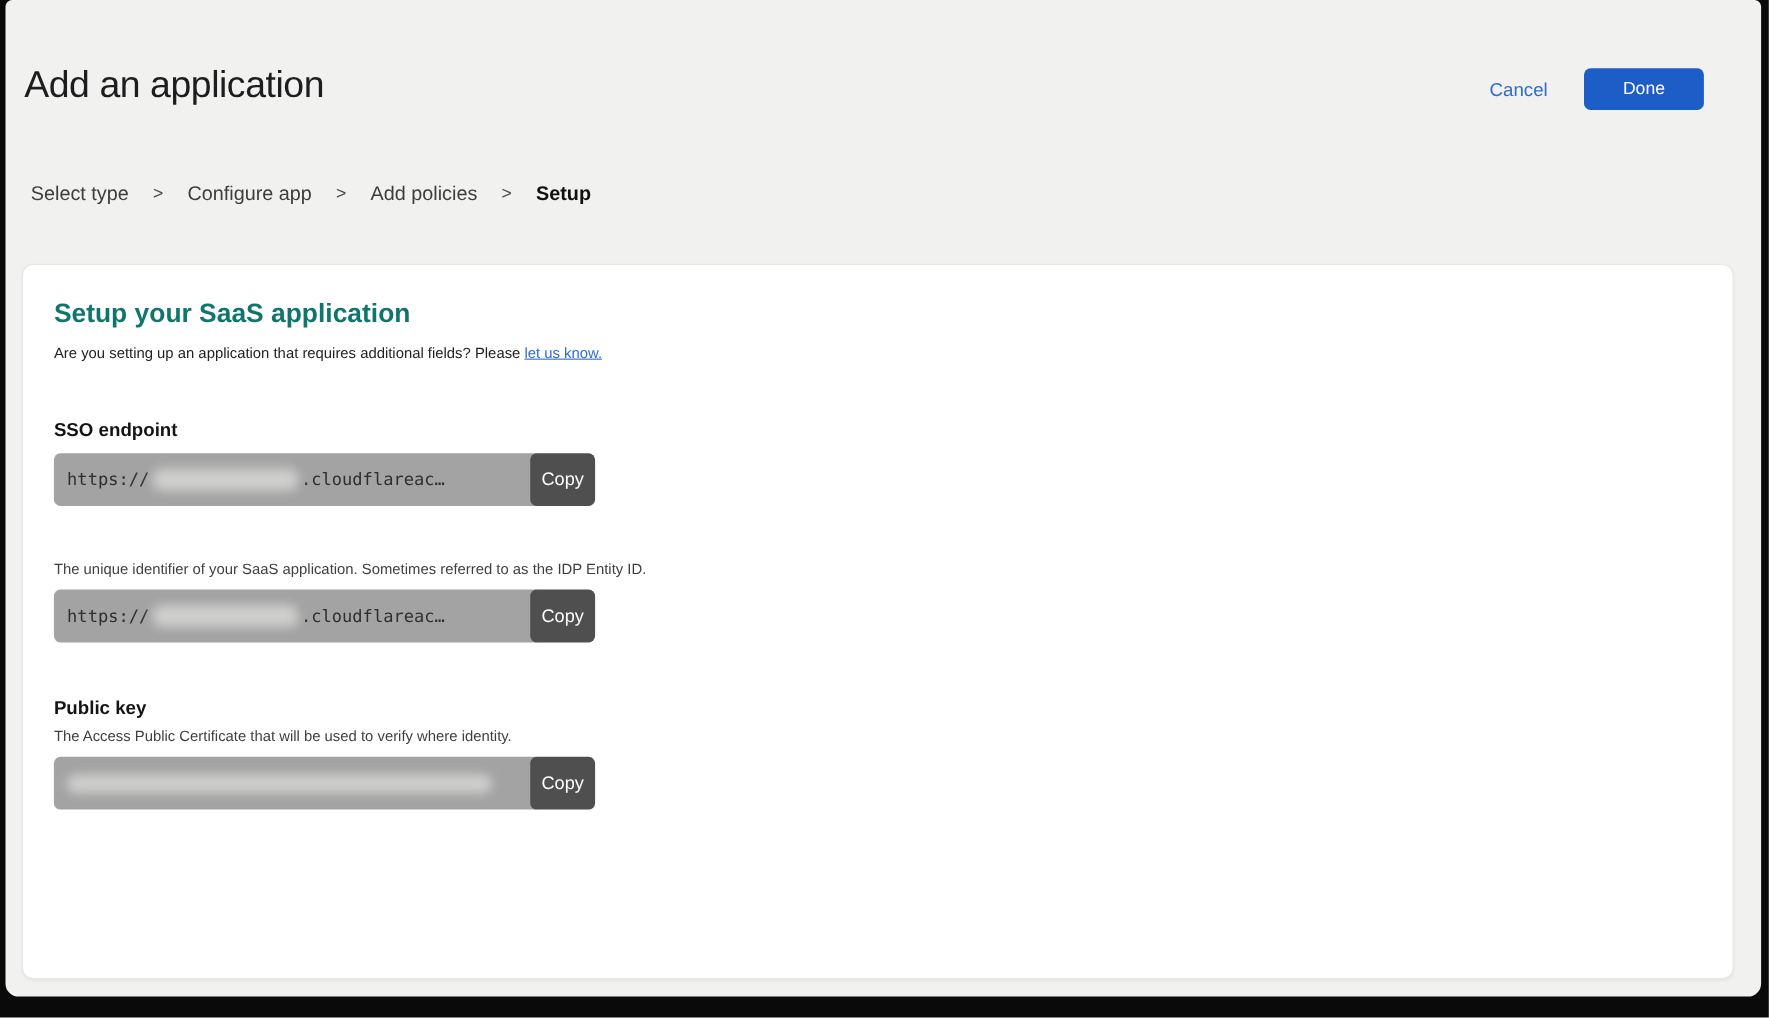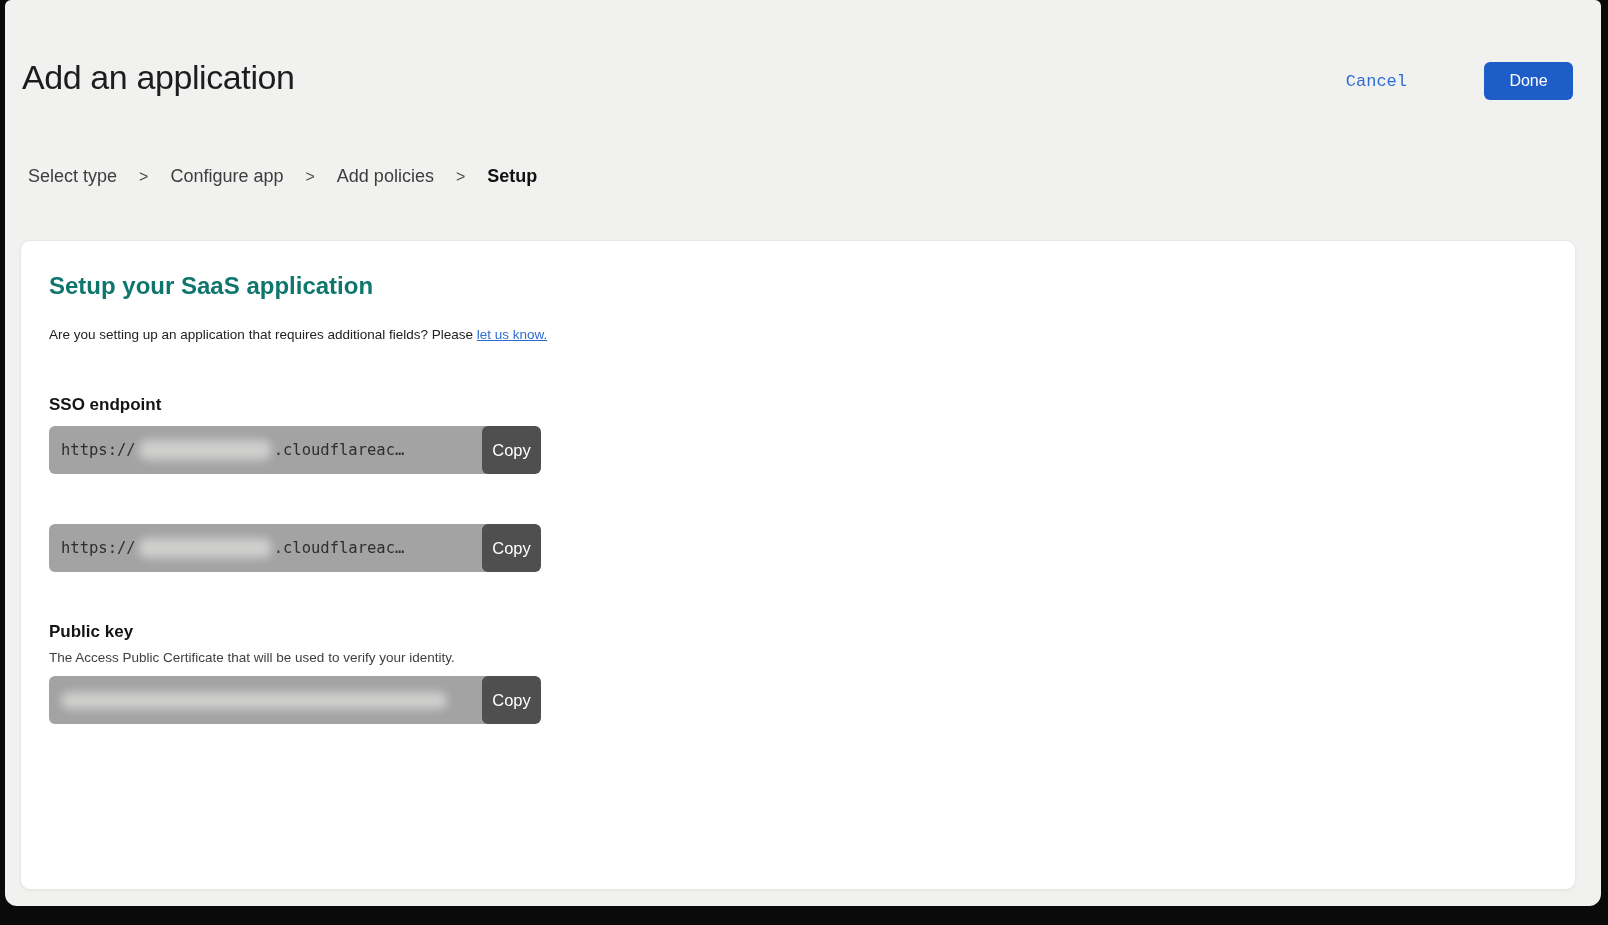--- a/index.html
+++ b/index.html
@@ -27,26 +27,26 @@
     letter-spacing: -0.4px;
     color: #1d1d1f;
   }
   .cancel-link {
     position: absolute;
     top: 72px; right: 194px;
     font-size: 17px;
     color: #2e6bd4;
     cursor: pointer;
     background: none; border: none;
-    font-family: Liberation Mono, monospace;
+    font-family: Liberation Sans, sans-serif;
   }
   .done-btn {
     position: absolute;
-    top: 62px; right: 28px;
-    width: 89px; height: 38px;
+    top: 62px; right: 52px;
+    width: 109px; height: 38px;
     background: #1d5dc7;
     color: #ffffff;
     font-size: 16px;
     font-family: inherit;
     border: none;
     border-radius: 6px;
     cursor: pointer;
   }
   
   .breadcrumb {
@@ -77,21 +77,21 @@
     font-weight: 700;
     color: #0f766e;
   }
   .card-intro {
     margin-top: 17px;
     font-size: 17.5px;
     color: #1d1d1d;
     letter-spacing: -0.1px;
   }
   .card-note {
-    margin-top: 27px;
+    margin-top: 13px;
     font-size: 13.5px;
     color: #222;
   }
   .card-note a {
     color: #2e6bd4;
     text-decoration: underline;
     cursor: pointer;
   }
   
   .field { margin-top: 50px; }
@@ -178,33 +178,34 @@
         <div class="copy-value">
             <span>https://</span>
             <span class="redact mid"></span>
             <span>.cloudflareac…</span>
           </div>
         <button class="copy-btn">Copy</button>
       </div>
     </div>
 
     <div class="field">
+      <div class="field-desc">The unique identifier of your SaaS application. Sometimes referred to as the IDP Entity ID.</div>
       <div class="copy-group">
         <div class="copy-value">
             <span>https://</span>
             <span class="redact mid"></span>
             <span>.cloudflareac…</span>
           </div>
         <button class="copy-btn">Copy</button>
       </div>
     </div>
 
     <div class="field">
       <div class="field-label">Public key</div>
-      <div class="field-desc">The Access Public Certificate that will be used to verify your identity.</div>
+      <div class="field-desc">The Access Public Certificate that will be used to verify where identity.</div>
       <div class="copy-group">
         <div class="copy-value">
             <span class="redact full"></span>
           </div>
         <button class="copy-btn">Copy</button>
       </div>
     </div>
 
   </section>
 </div>

